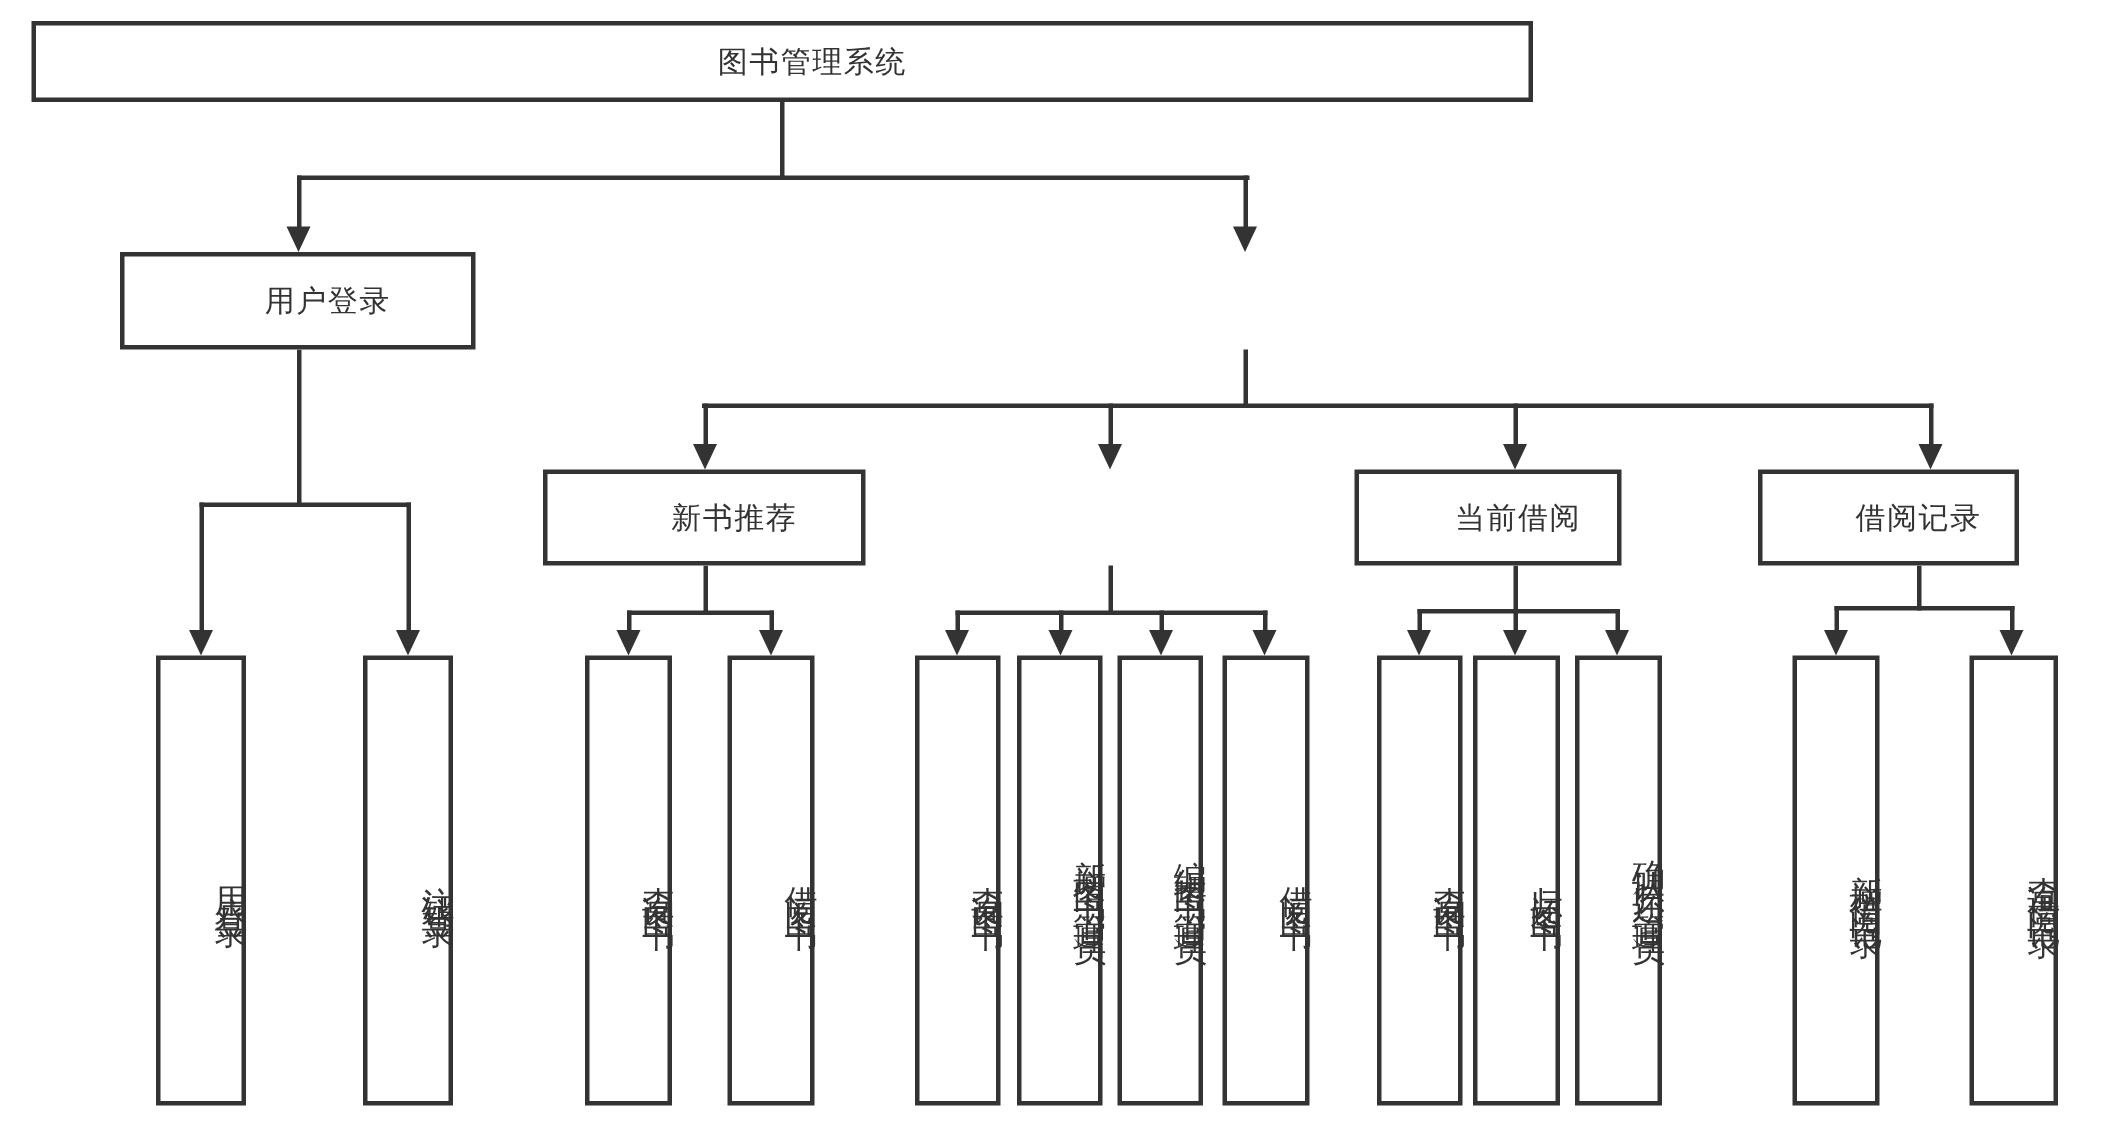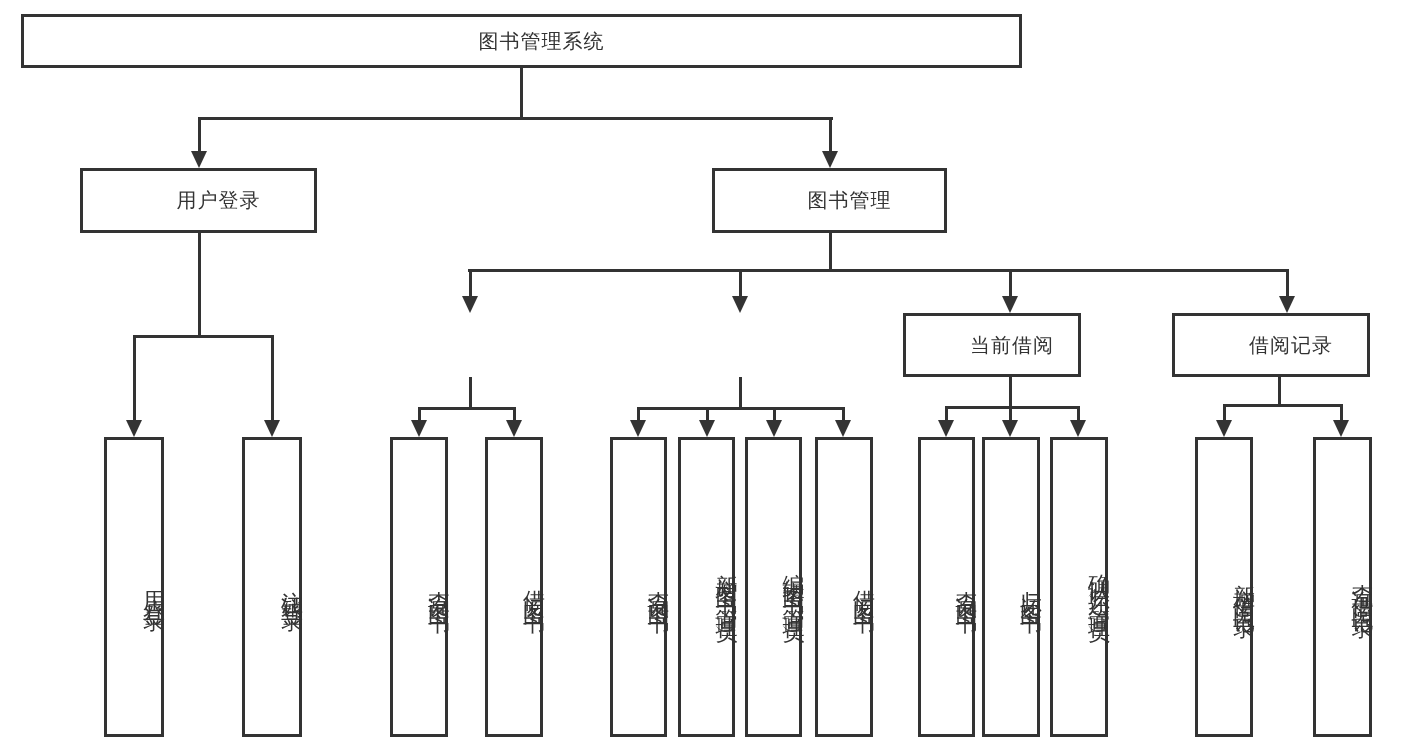--- a/index.html
+++ b/index.html
@@ -116,24 +116,24 @@
   <div class="v" style="left:1278px;top:377px;height:30px"></div>
   <div class="h" style="left:1223px;top:404px;width:120px"></div>
   <div class="v" style="left:1223px;top:404px;height:18px"></div>
   <div class="arrow" style="left:1216px;top:420px"></div>
   <div class="v" style="left:1340px;top:404px;height:18px"></div>
   <div class="arrow" style="left:1333px;top:420px"></div>
 
   <div class="node hnode" style="left:21px;top:14px;width:1001px;height:54px">图书管理系统</div>
 
   <div class="node hnode" style="left:80px;top:168px;width:237px;height:65px">用户登录</div>
-  <div class="node hnode" style="left:712px;top:168px;width:235px;height:65px">图书管理</div>
 
+  <div class="node hnode" style="left:362px;top:313px;width:215px;height:64px">新书推荐</div>
   <div class="node hnode" style="left:903px;top:313px;width:178px;height:64px">当前借阅</div>
-  <div class="node hnode" style="left:1172px;top:313px;width:198px;height:64px">借阅记录</div>
+  <div class="node hnode" style="left:1172px;top:313px;width:174px;height:64px">借阅记录</div>
 
   <div class="node vnode" style="left:104px;top:437px;width:60px;height:300px">
     <span class="vtext">用户登录</span>
   </div>
   <div class="node vnode" style="left:242px;top:437px;width:60px;height:300px">
     <span class="vtext">注销登录</span>
   </div>
   <div class="node vnode" style="left:390px;top:437px;width:58px;height:300px">
     <span class="vtext">查询图书</span>
   </div>

